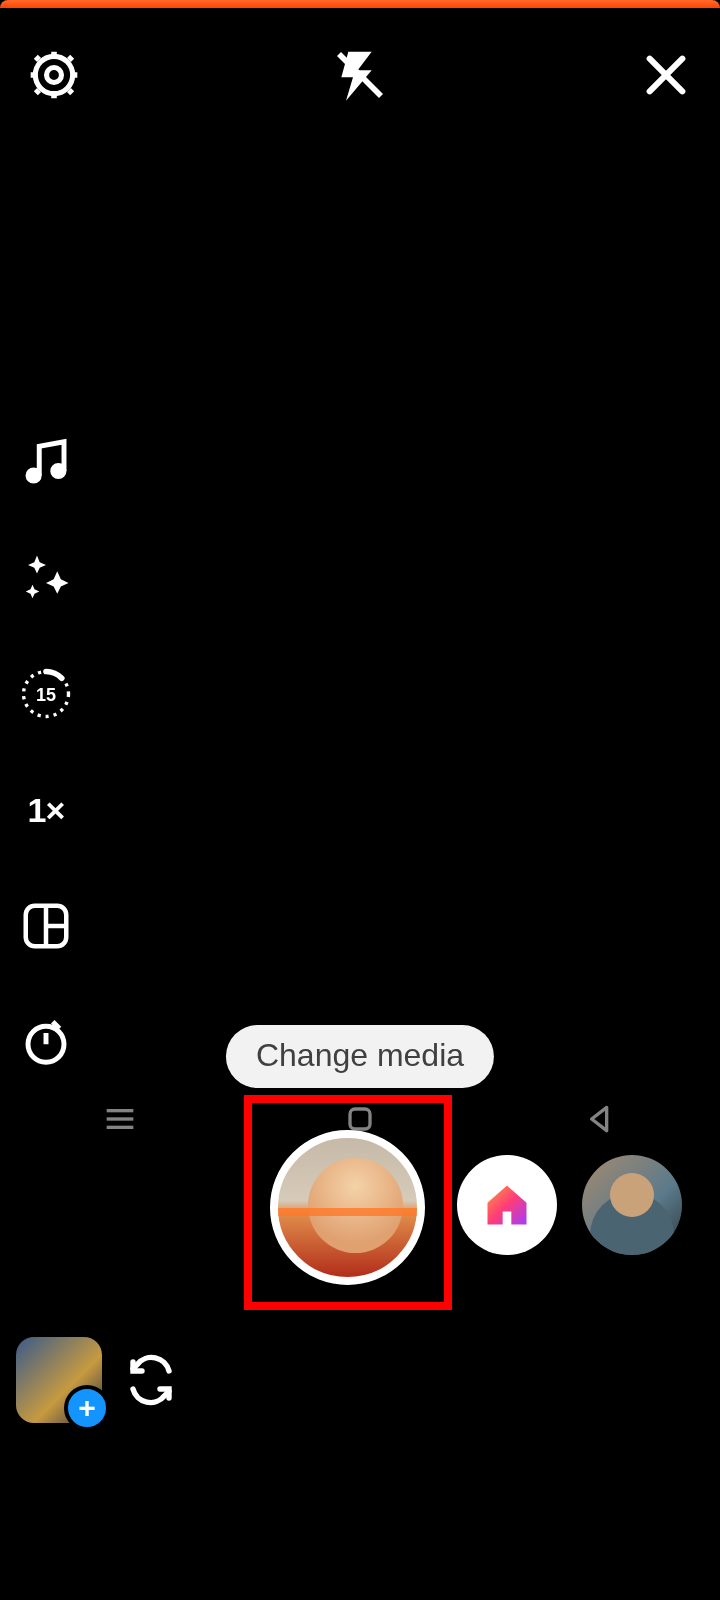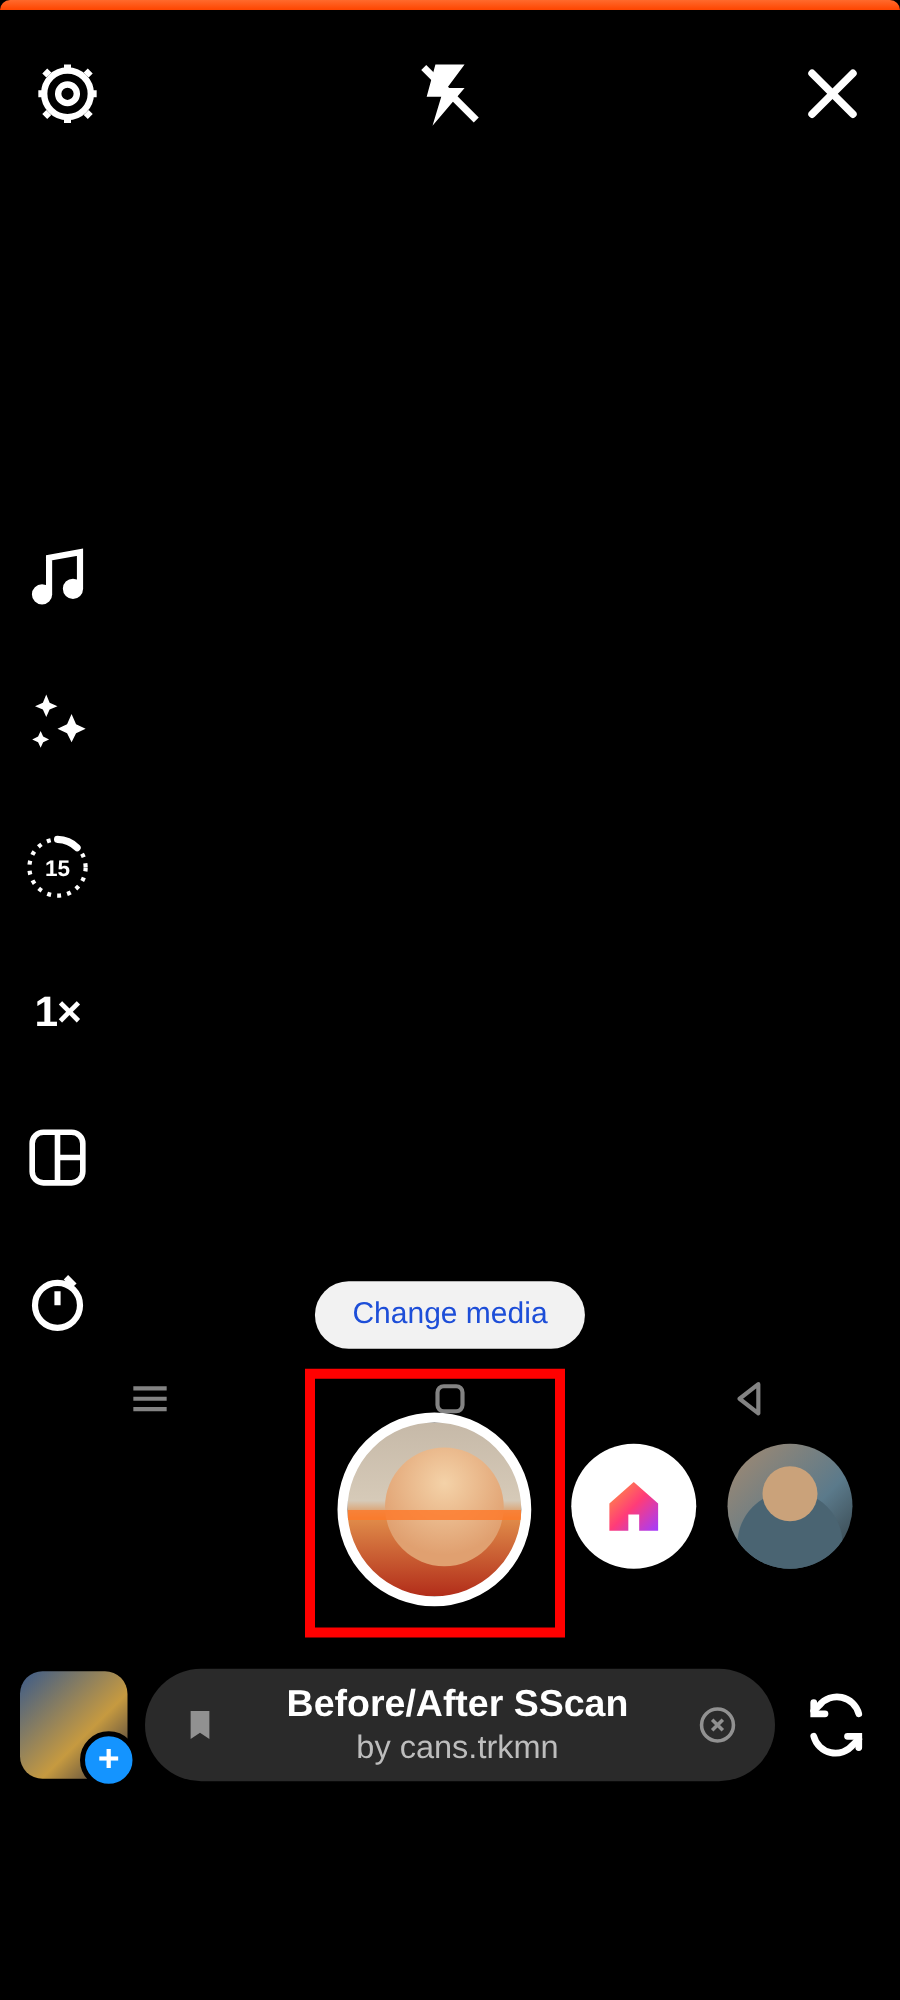--- a/index.html
+++ b/index.html
@@ -14,21 +14,21 @@
   .top-icon { width:72px; height:72px; display:flex; align-items:center; justify-content:center; }
   .top-icon svg { width:56px; height:56px; }
 
   
   .side-tools { position:absolute; left:14px; top:430px; display:flex; flex-direction:column; gap:52px; }
   .side-btn { width:64px; height:64px; display:flex; align-items:center; justify-content:center; color:#fff; }
   .side-btn svg { width:54px; height:54px; }
   .speed-text { font-size:34px; font-weight:700; letter-spacing:-1px; }
 
   
-  .change-pill { position:absolute; top:1025px; left:50%; transform:translateX(-50%); background:#f2f2f2; color:#1d4ed8; font-size:24px; font-weight:500; padding:12px 30px 14px; border-radius:42px; white-space:nowrap; }
+  .change-pill { position:absolute; top:1025px; left:50%; transform:translateX(-50%); background:#f2f2f2; color:#404040; font-size:32px; font-weight:500; padding:12px 30px 14px; border-radius:42px; white-space:nowrap; }
 
   
   .highlight-box { position:absolute; top:1095px; left:244px; width:208px; height:215px; border:8px solid #ff0000; }
 
   
   .filter-row { position:absolute; top:1130px; left:0; width:100%; height:170px; display:flex; align-items:center; }
   .filter-preview { position:absolute; left:270px; top:0; width:155px; height:155px; border-radius:50%; border:8px solid #fff; overflow:hidden; background:linear-gradient(180deg,#c6b9a8 0%,#d6cab8 45%,#e08c4a 55%,#b22d1a 100%); }
   .filter-preview::before { content:""; position:absolute; top:20px; left:30px; width:95px; height:95px; border-radius:50%; background:radial-gradient(circle at 50% 30%,#f4d2a8 0%,#e0a070 70%); }
   .filter-preview::after { content:""; position:absolute; top:70px; left:0; width:100%; height:8px; background:rgba(255,120,40,0.8); }
   .home-bubble { position:absolute; left:457px; top:25px; width:100px; height:100px; border-radius:50%; background:#fff; display:flex; align-items:center; justify-content:center; }
@@ -147,39 +147,20 @@
     <div class="avatar-bubble"></div>
   </div>
 
   <div class="info-row">
     <div class="gallery-thumb">
       <div class="plus">
         <span>+</span>
       </div>
     </div>
 
-    <div class="filter-chip">
-      <div class="bookmark">
-        <svg viewBox="0 0 24 24" fill="#bdbdbd">
-          <path d="M6 3h12v18l-6-4-6 4z"></path>
-        </svg>
-      </div>
-      <div class="filter-meta">
-        <span class="filter-title">Before/After SScan</span>
-        <span class="filter-by">
-          <span>by </span><span>cans.trkmn</span>
-        </span>
-      </div>
-      <div class="close-chip">
-        <svg viewBox="0 0 24 24" fill="none" stroke="#bdbdbd" stroke-width="2">
-          <circle cx="12" cy="12" r="9"></circle>
-            <path d="M9 9l6 6M15 9l-6 6"></path>
-        </svg>
-      </div>
-    </div>
 
     <div class="flip-btn">
       <svg viewBox="0 0 24 24" fill="none" stroke="#fff" stroke-width="2.4" stroke-linecap="round">
         <path d="M20 8a8 8 0 0 0-14-3l-2 2"></path>
           <path d="M4 4v4h4"></path>
         <path d="M4 16a8 8 0 0 0 14 3l2-2"></path>
           <path d="M20 20v-4h-4"></path>
       </svg>
     </div>
   </div>

